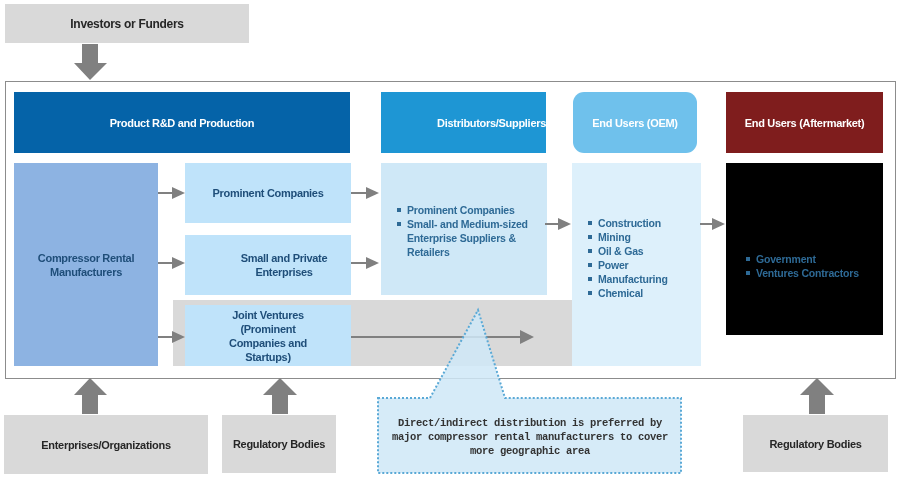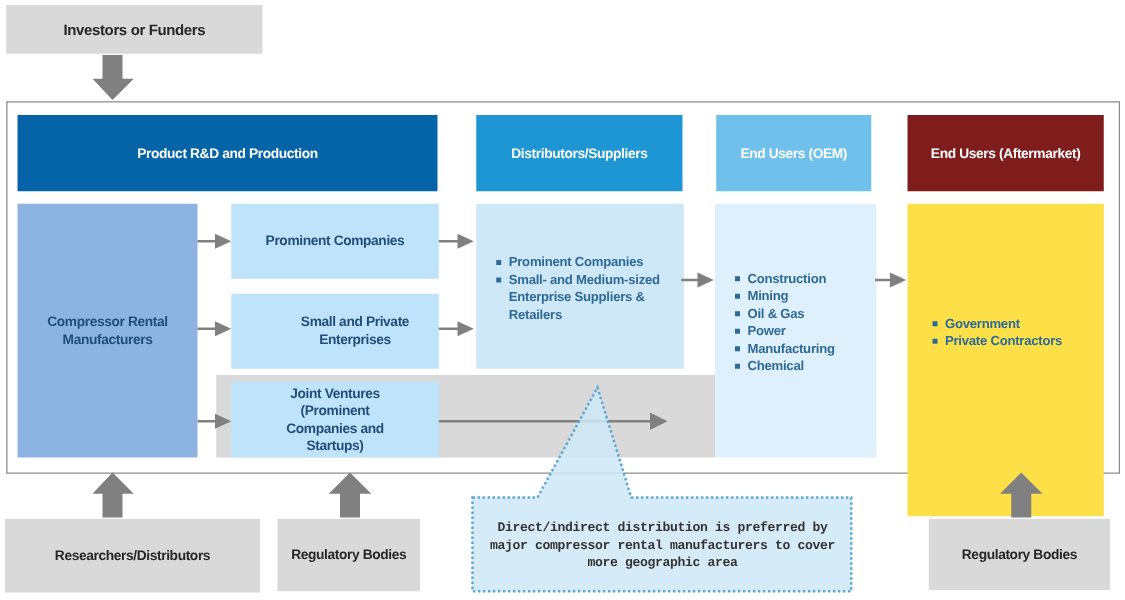--- a/index.html
+++ b/index.html
@@ -14,33 +14,33 @@
   .lightbox { background:#bfe3fa; color:#1f4e79; }
   .list { list-style:none; margin:0; padding:0; font-size:10.5px; font-weight:bold;
           color:#2e6a96; line-height:14px; letter-spacing:-0.2px; text-align:left; }
   .list li { position:relative; padding-left:12px; }
   .list li::before { content:""; position:absolute; left:2px; top:5px; width:4px; height:4px; background:#2e6a96; }
   svg.overlay { position:absolute; left:0; top:0; }
 </style>
 </head>
 <body>
 
-<div class="abs gray-box center lbl" style="left:5px;top:4px;width:205px;height:39px;font-size:12px;justify-content:center;">
+<div class="abs gray-box center lbl" style="left:5px;top:4px;width:244px;height:39px;font-size:12px;justify-content:center;">
   <span>Investors or Funders</span>
 </div>
 
 <div class="abs outer"></div>
 
 <div class="abs center lbl hdr" style="left:14px;top:92px;width:336px;height:61px;background:#0563a8;">
   <span>Product R&amp;D and Production</span>
 </div>
-<div class="abs center lbl hdr" style="left:381px;top:92px;width:165px;height:61px;background:#1e96d4;">
+<div class="abs center lbl hdr" style="left:381px;top:92px;width:165px;height:61px;background:#1e96d4;justify-content:flex-end;">
   <span>Distributors/Suppliers</span>
 </div>
-<div class="abs center lbl hdr" style="left:573px;top:92px;width:124px;height:61px;background:#6fc1ec;">
+<div class="abs center lbl hdr" style="left:573px;top:92px;width:124px;height:61px;background:#6fc1ec;border-radius:11px;">
   <span>End Users (OEM)</span>
 </div>
 <div class="abs center lbl hdr" style="left:726px;top:92px;width:157px;height:61px;background:#7f1d1d;">
   <span>End Users (Aftermarket)</span>
 </div>
 
 <div class="abs" style="left:173px;top:300px;width:399px;height:66px;background:#d9d9d9;"></div>
 
 <div class="abs center lbl" style="left:14px;top:163px;width:144px;height:203px;background:#8db3e2;color:#1f4e79;padding:0 14px;">
   <span>Compressor Rental Manufacturers</span>
@@ -67,29 +67,29 @@
   <ul class="list">
     <li>Construction</li>
     <li>Mining</li>
     <li>Oil &amp; Gas</li>
     <li>Power</li>
     <li>Manufacturing</li>
     <li>Chemical</li>
   </ul>
 </div>
 
-<div class="abs" style="left:726px;top:163px;width:157px;height:250px;background:#fde047;padding:89px 6px 0 18px;">
+<div class="abs" style="left:726px;top:163px;width:157px;height:172px;background:#000000;padding:89px 6px 0 18px;">
   <ul class="list">
     <li>Government</li>
-    <li>Private Contractors</li>
+    <li>Ventures Contractors</li>
   </ul>
 </div>
 
 <div class="abs gray-box center lbl" style="left:4px;top:415px;width:204px;height:59px;">
-  <span>Researchers/Distributors</span>
+  <span>Enterprises/Organizations</span>
 </div>
 <div class="abs gray-box center lbl" style="left:222px;top:415px;width:114px;height:58px;">
   <span>Regulatory Bodies</span>
 </div>
 <div class="abs gray-box center lbl" style="left:743px;top:415px;width:145px;height:57px;">
   <span>Regulatory Bodies</span>
 </div>
 
 <svg class="overlay" width="900" height="480" viewBox="0 0 900 480">
 

